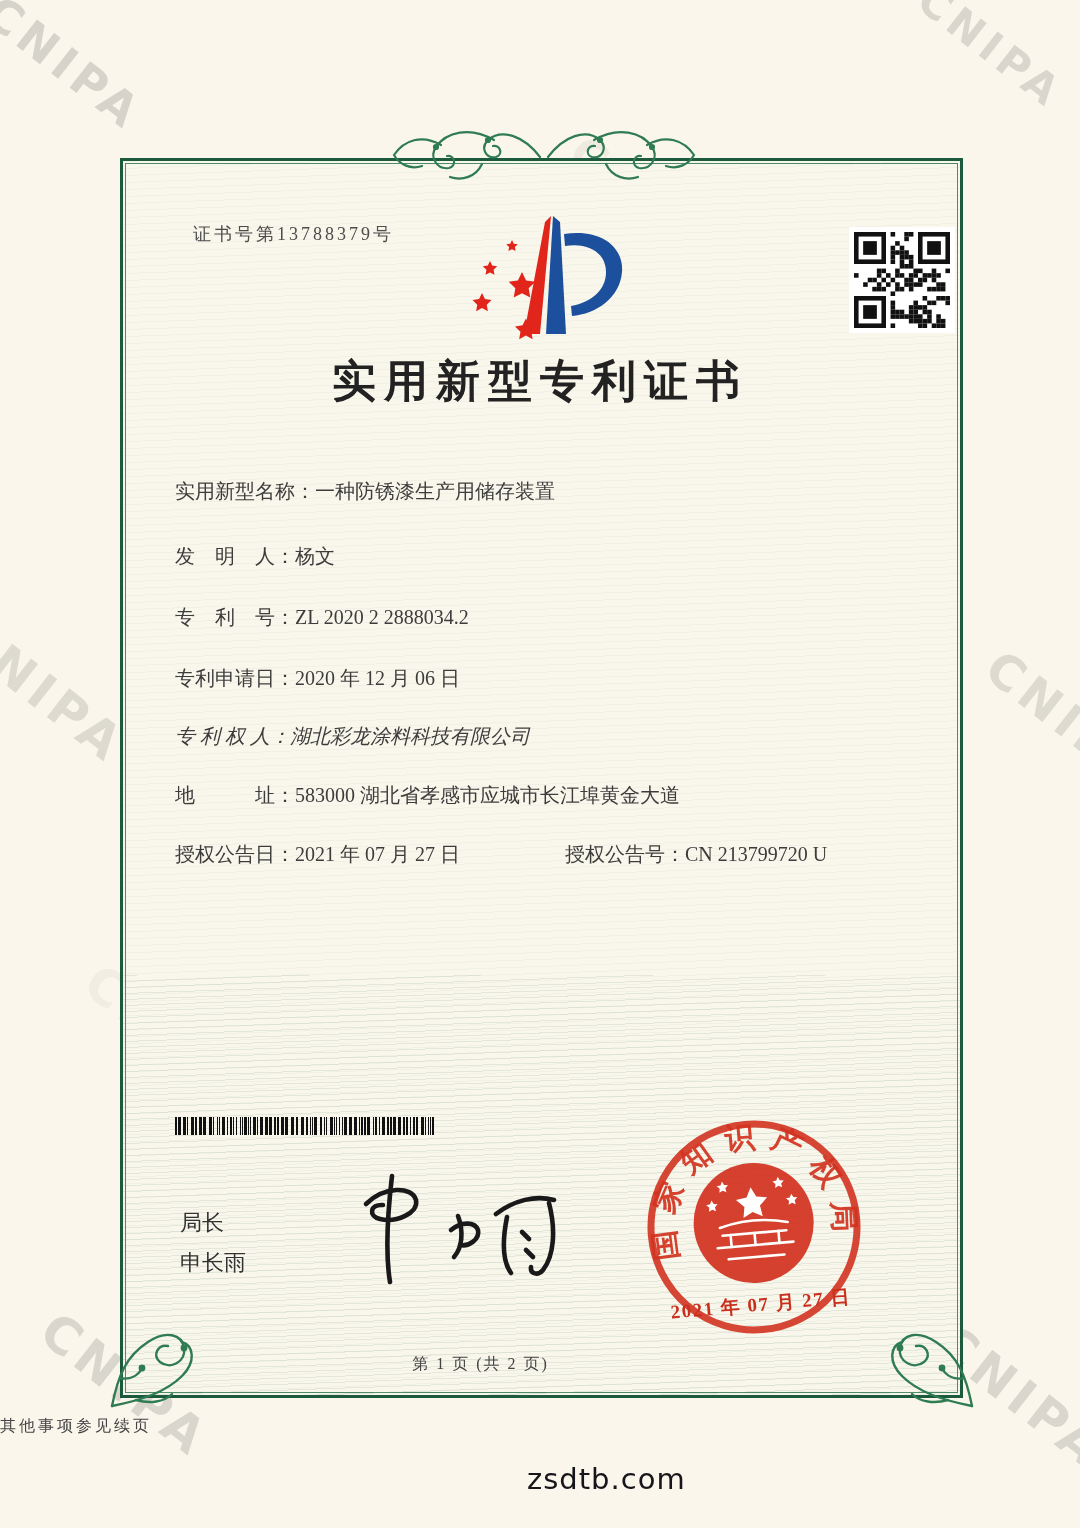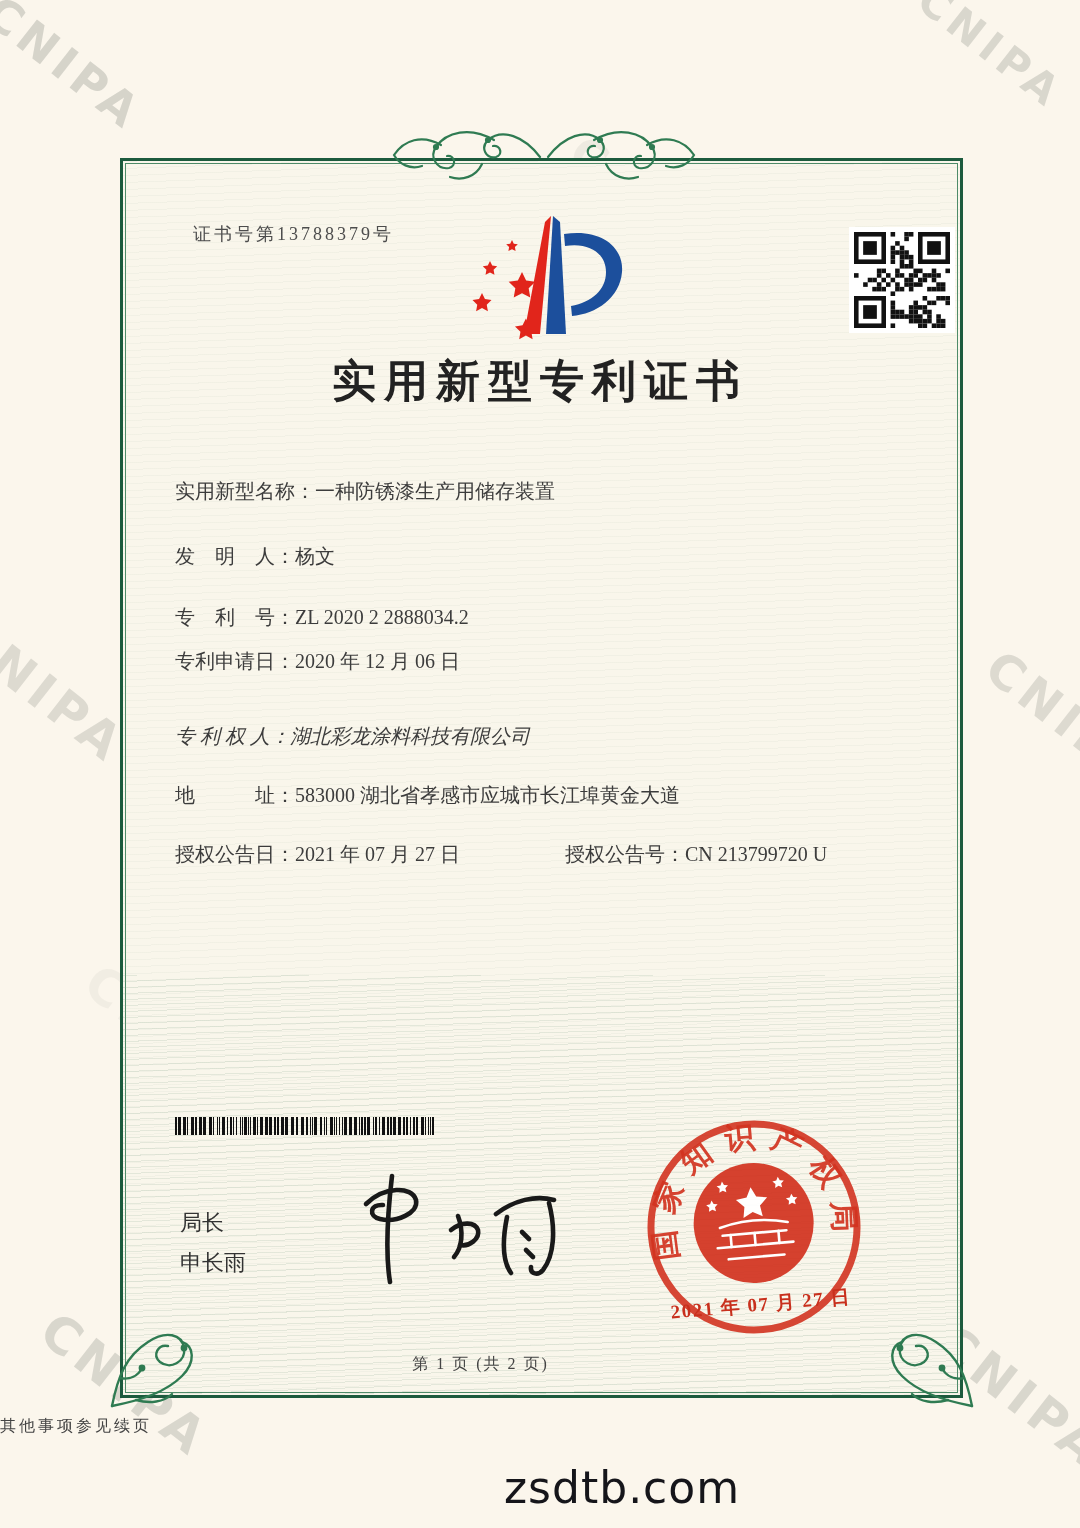--- a/index.html
+++ b/index.html
@@ -63,23 +63,23 @@
   .body-text p { text-indent:2em; }
   .barcode { position:absolute; left:175px; top:1117px; width:262px; height:18px; display:flex; align-items:stretch; }
   .barcode i { display:block; height:100%; }
   .sig-labels { position:absolute; left:180px; top:1203px; font-family:"Liberation Sans","DejaVu Sans",sans-serif; font-size:22px; color:#333; line-height:40px; }
   .sig-svg { position:absolute; left:330px; top:1160px; }
   .seal { position:absolute; left:642px; top:1115px; width:224px; height:224px; transform:rotate(-5deg); }
   .page-num { position:absolute; left:0; width:721px; top:1196px; text-align:center; font-size:16px; letter-spacing:2px; color:#444; }
   .page-num-wrap { position:absolute; left:120px; top:158px; }
   .foot-note { position:absolute; left:0; width:100%; top:1416px; font-size:16px; letter-spacing:3px; color:#444; }
   .site-wm {
-    position:absolute; left:504px; top:1462px;
+    position:absolute; left:527px; top:1462px;
     font-family:"DejaVu Sans","Liberation Sans",sans-serif;
-    font-size:44px; font-weight:500; color:#15151a; letter-spacing:1px;
+    font-size:29px; font-weight:500; color:#15151a; letter-spacing:1px;
   }
   .ornament { position:absolute; pointer-events:none; }
 </style>
 </head>
 <body>
 
 <div class="wm" style="left:-28px; top:36px; font-size:46px; opacity:.55;">CNIPA</div>
 <div class="wm" style="left:905px; top:22px; font-size:42px; opacity:.5;">CNIPA</div>
 <div class="wm" style="left:556px; top:176px; font-size:46px; opacity:.18;">CNIPA</div>
 <div class="wm" style="left:622px; top:452px; font-size:60px; opacity:.4;">CNIPA</div>
@@ -277,21 +277,21 @@
       <rect x="1" y="15" width="5" height="5" fill="#fff"></rect>
       <rect x="2" y="16" width="3" height="3" fill="#111"></rect>
     </svg></div>
 
 <div class="title">实用新型专利证书</div>
 
 <div class="fields">
   <div class="field-row" style="top:8px;"><span class="lbl">实用新型名称：</span><span class="val">一种防锈漆生产用储存装置</span></div>
   <div class="field-row" style="top:73px;"><span class="lbl">发　明　人：</span><span class="val">杨文</span></div>
   <div class="field-row" style="top:134px;"><span class="lbl">专　利　号：</span><span class="val">ZL 2020 2 2888034.2</span></div>
-  <div class="field-row" style="top:178px;"><span class="lbl">专利申请日：</span><span class="val">2020 年 12 月 06 日</span></div>
+  <div class="field-row" style="top:195px;"><span class="lbl">专利申请日：</span><span class="val">2020 年 12 月 06 日</span></div>
   <div class="field-row" style="top:253px;font-style:italic;"><span class="lbl">专 利 权 人：</span><span class="val">湖北彩龙涂料科技有限公司</span></div>
   <div class="field-row" style="top:312px;"><span class="lbl">地　　　址：</span><span class="val">583000 湖北省孝感市应城市长江埠黄金大道</span></div>
   <div class="field-row" style="top:371px;">
     <span class="lbl">授权公告日：</span><span class="val">2021 年 07 月 27 日</span>
     <span class="grant-right"><span class="lbl">授权公告号：</span><span class="val">CN 213799720 U</span></span>
   </div>
 </div>
 
 <div class="body-text">
 </div>

